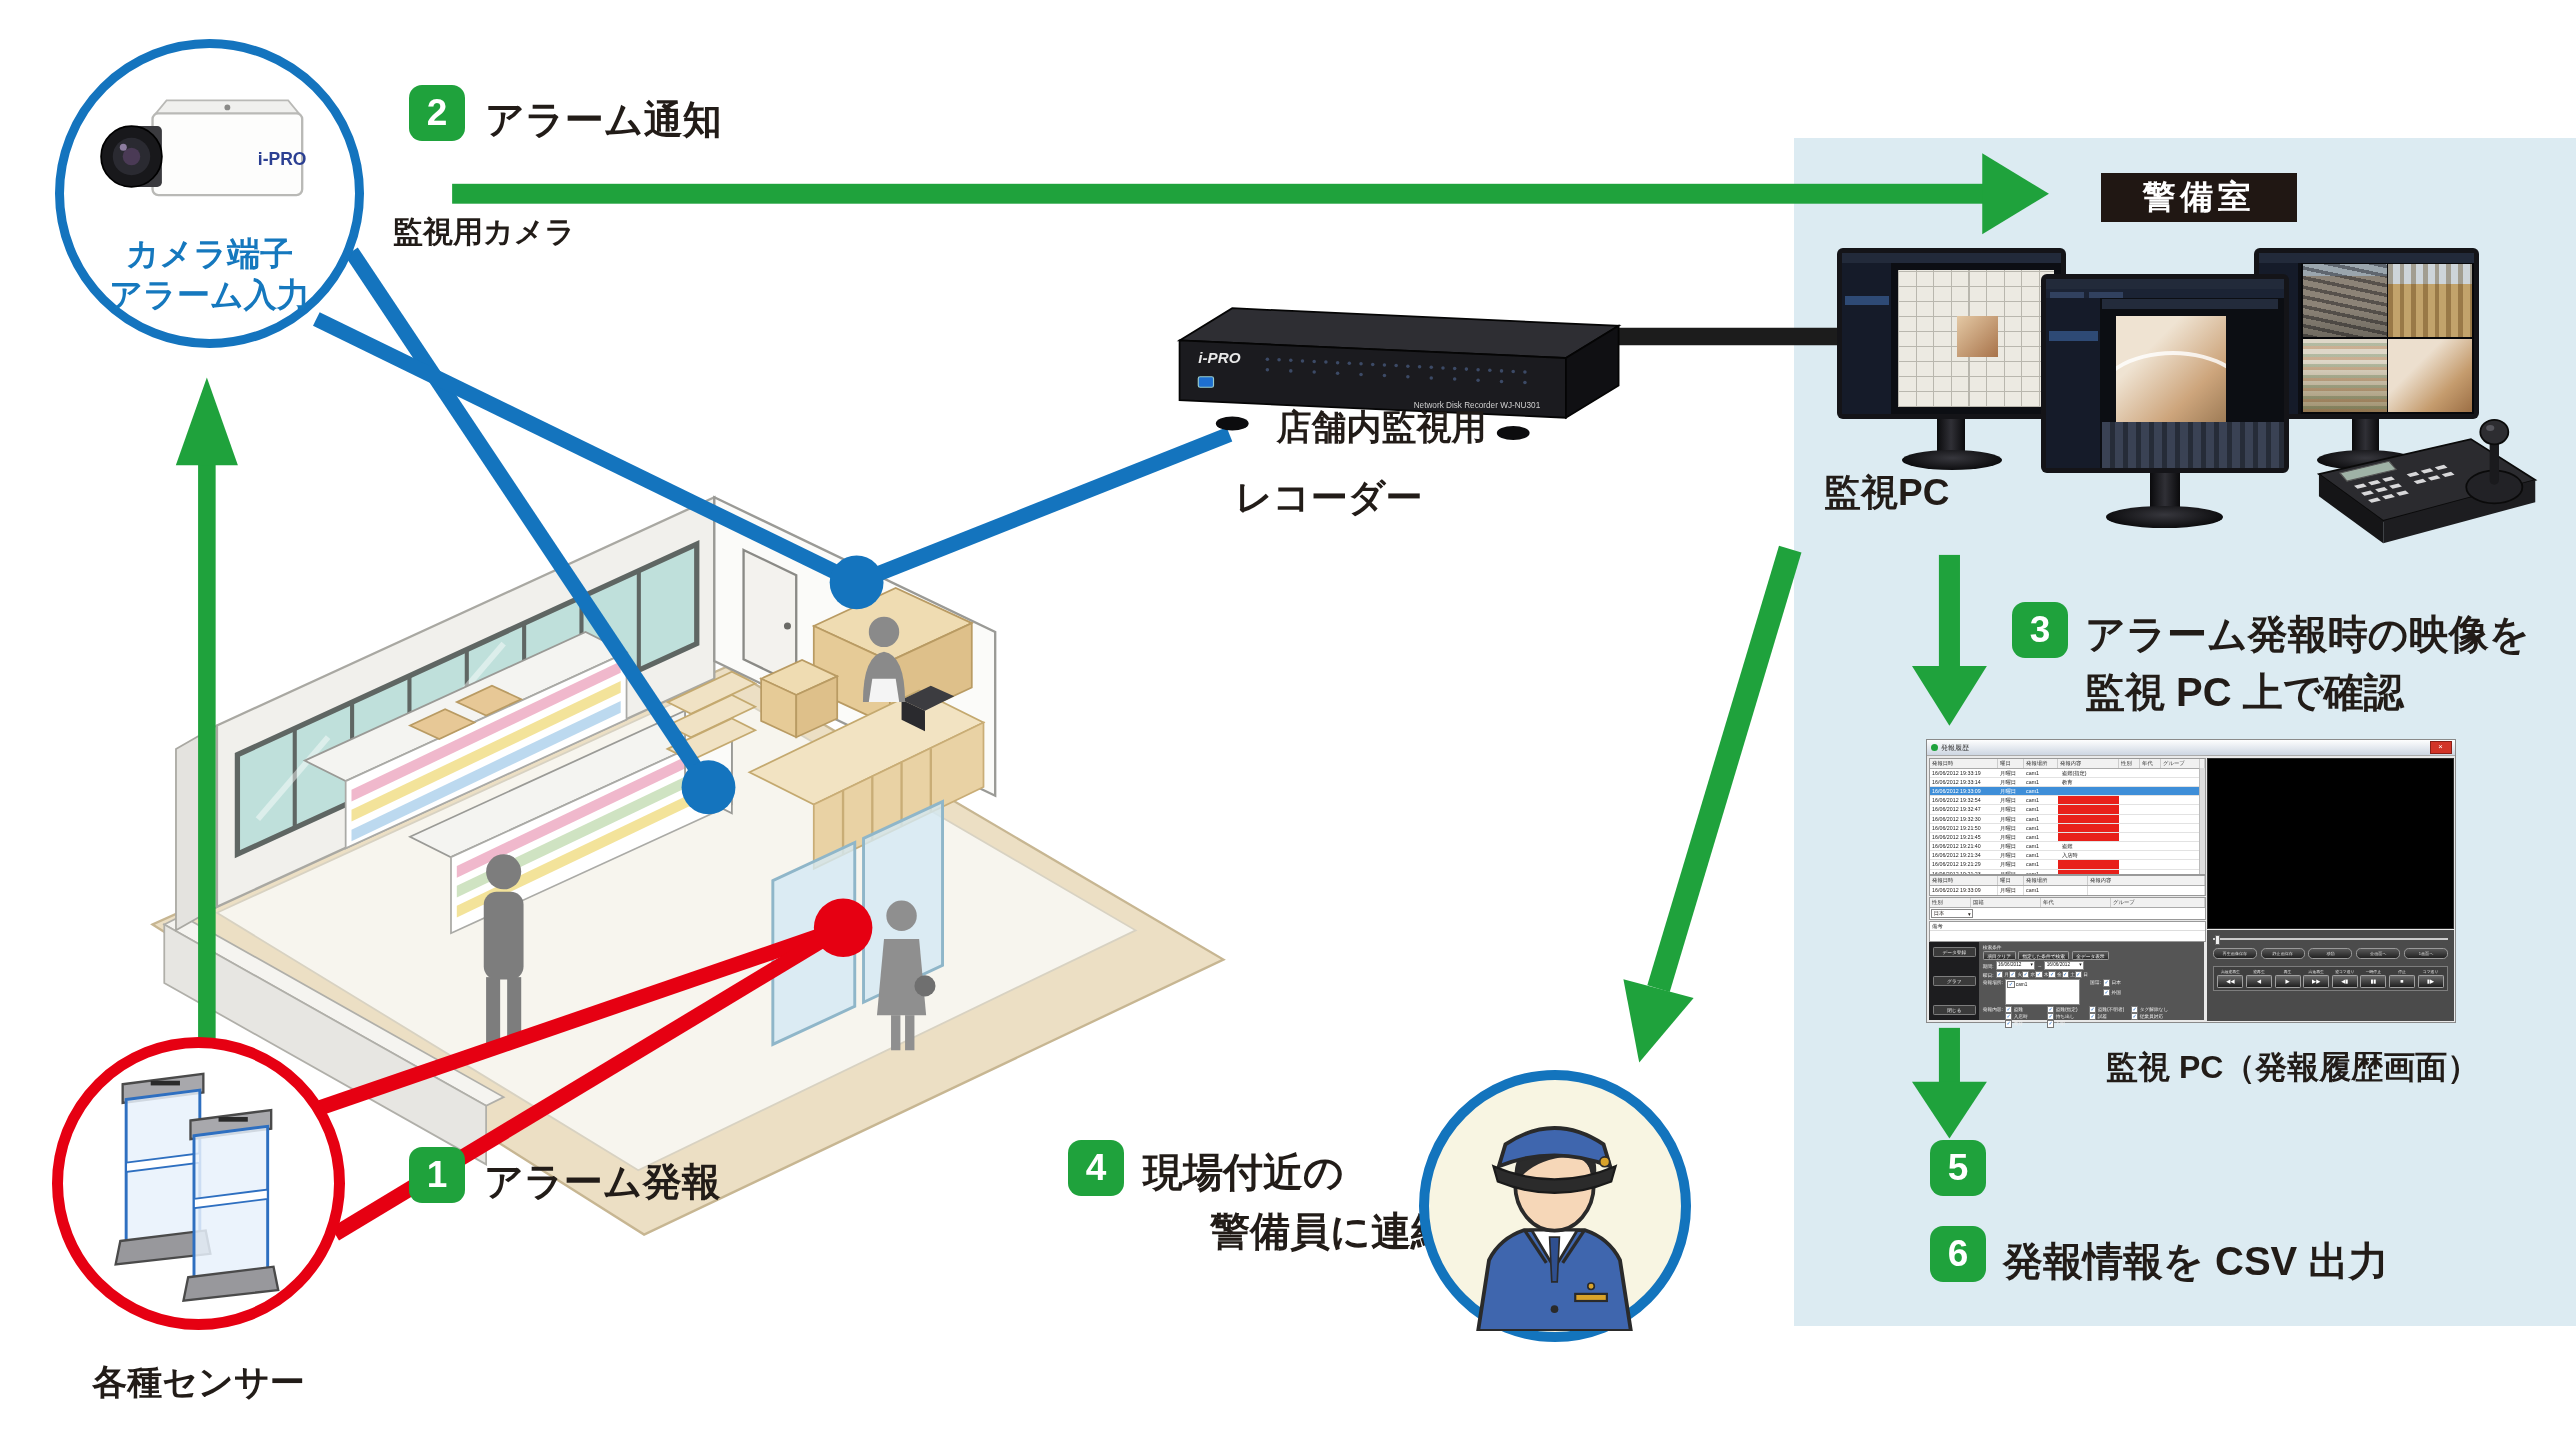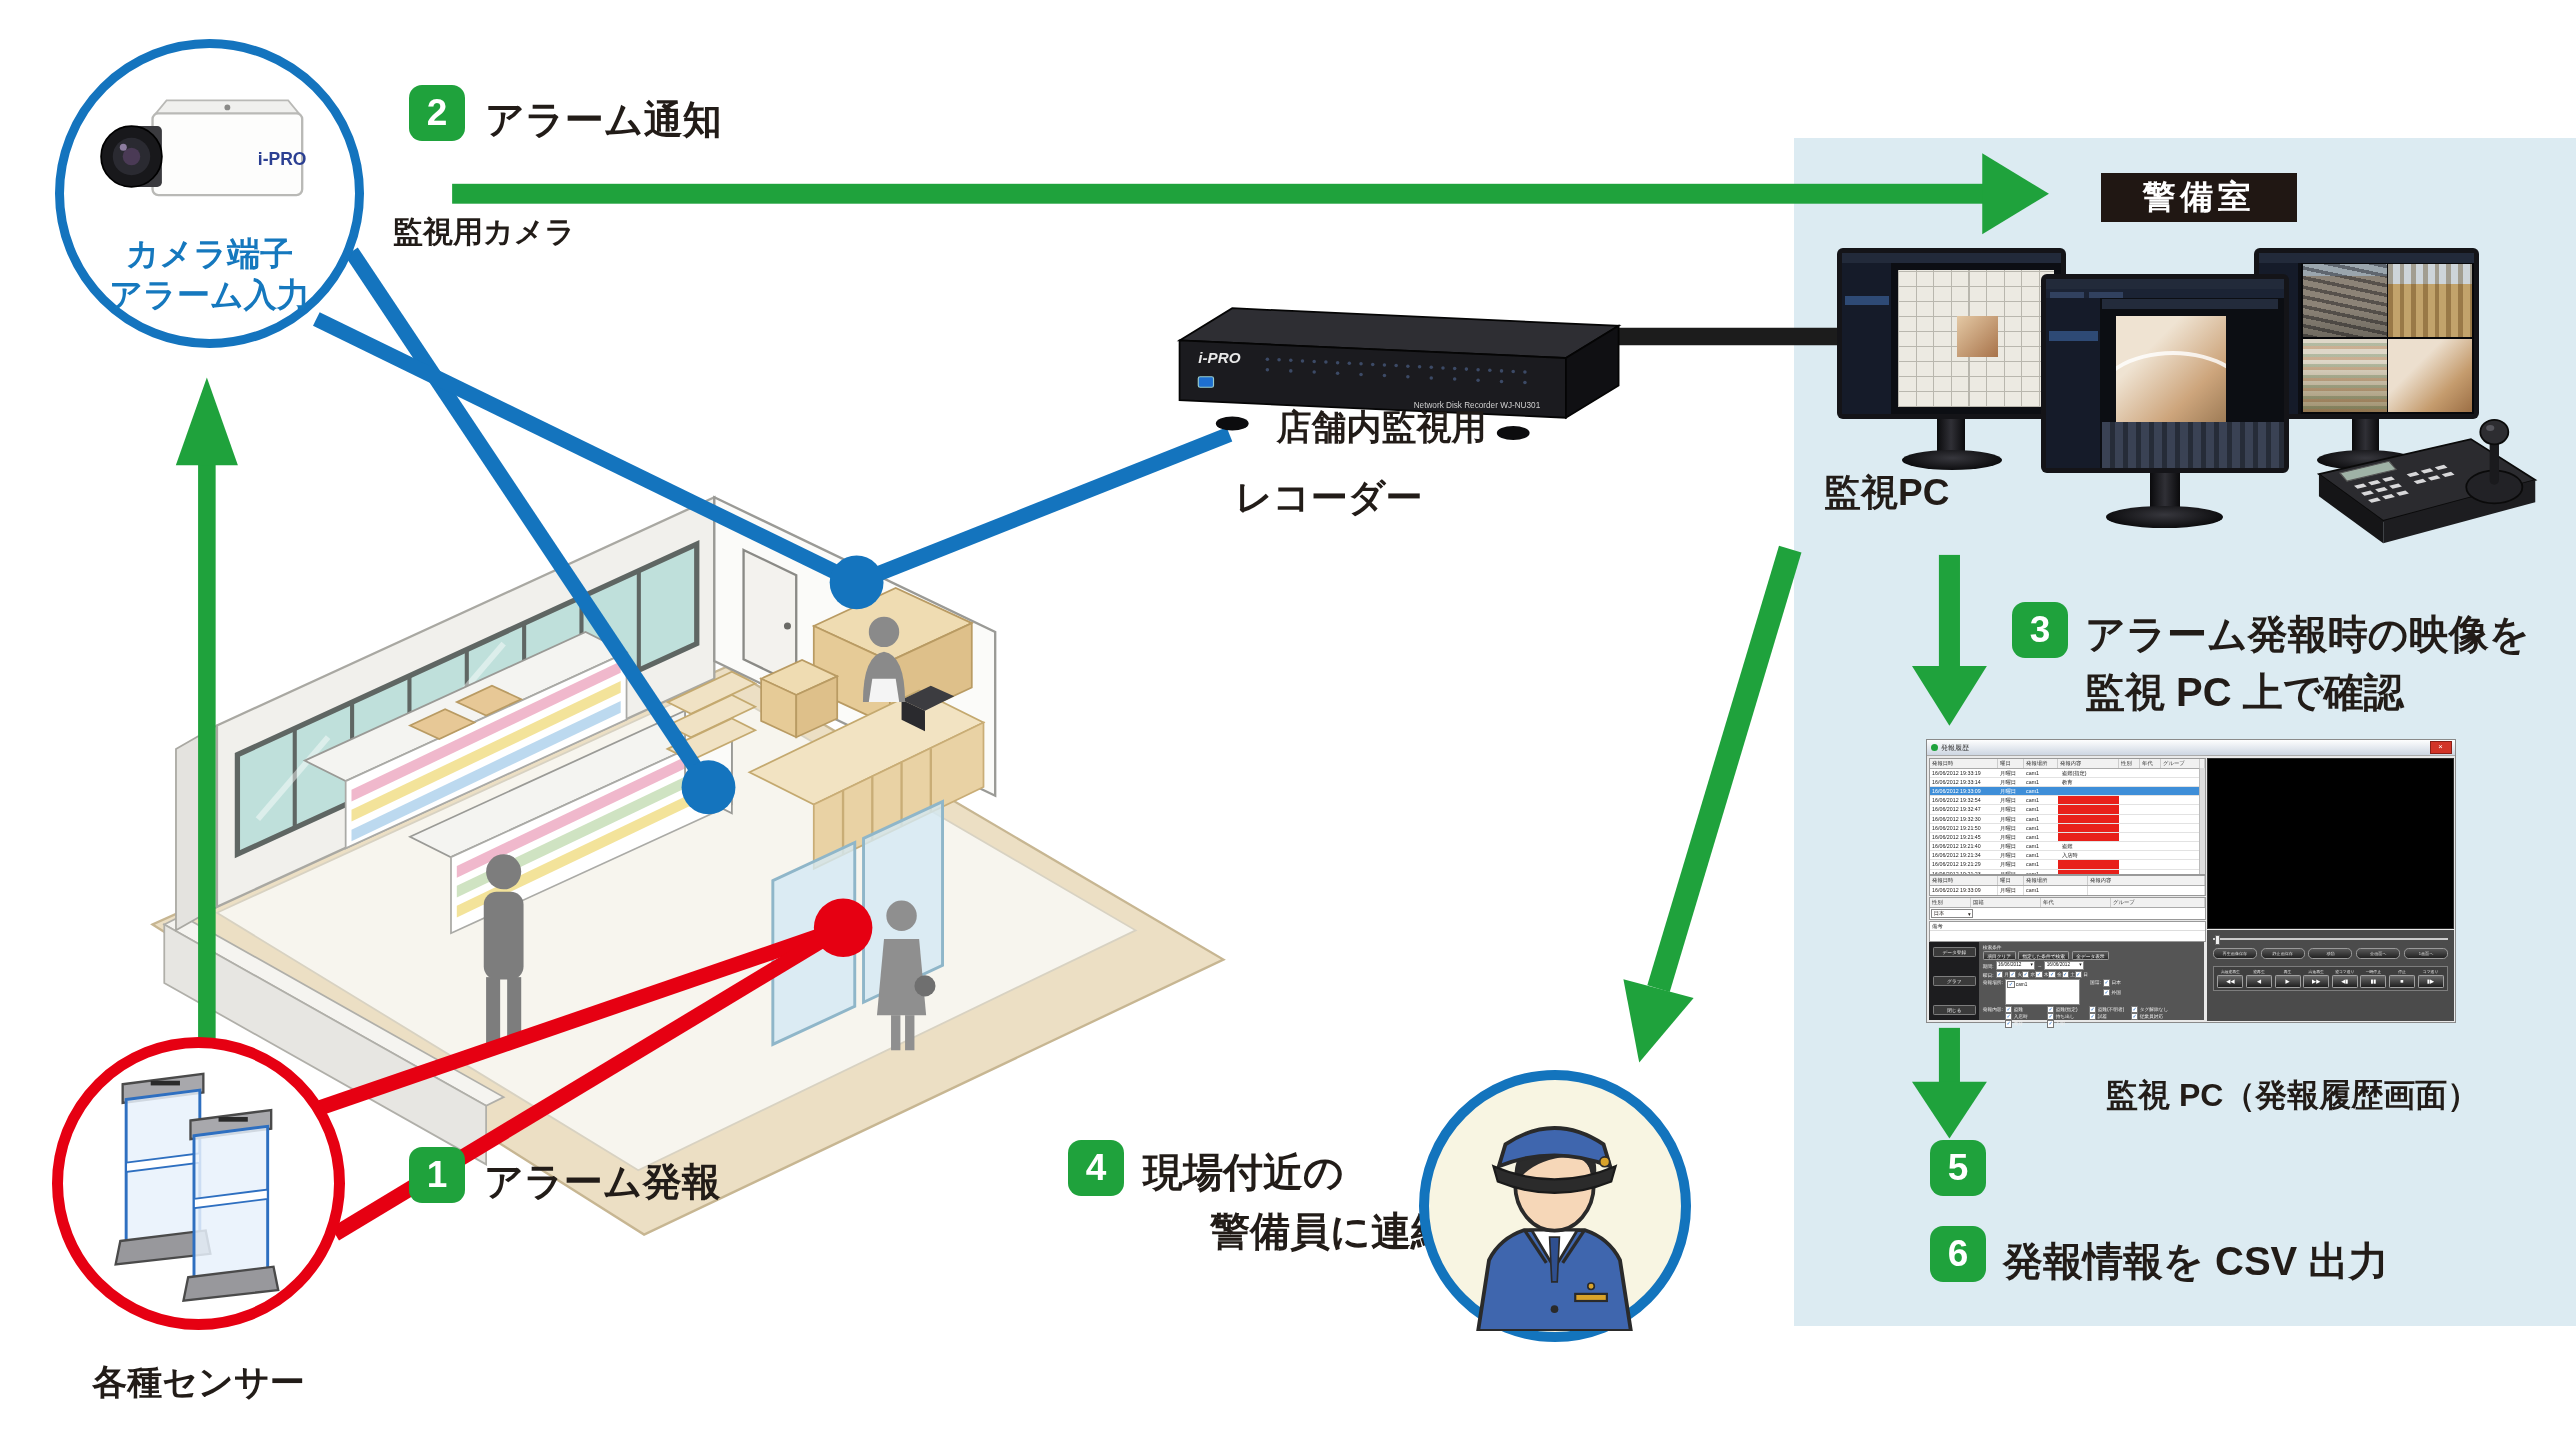--- a/index.html
+++ b/index.html
@@ -701,21 +701,21 @@
             </div>
 
             <div class="pbtn">
               <div class="pl">コマ送り</div>
               <div class="pk">▮▶</div>
             </div>
           </div>
       </div>
     </div>
   </div>
-  <div class="abs jp cap" style="left:2106px;top:1074px;">監視 PC（発報履歴画面）</div>
+  <div class="abs jp cap" style="left:2106px;top:1046px;">監視 PC（発報履歴画面）</div>
 
   <div class="abs badge" style="left:1930px;top:1140px;">
       <span>5</span>
     </div>
   <div class="abs badge" style="left:1930px;top:1226px;">
       <span>6</span>
     </div>
   <div class="abs jp steptext" style="left:2003px;top:1234px;">発報情報を CSV 出力</div>
 
   <div class="abs badge" style="left:1068px;top:1140px;">

